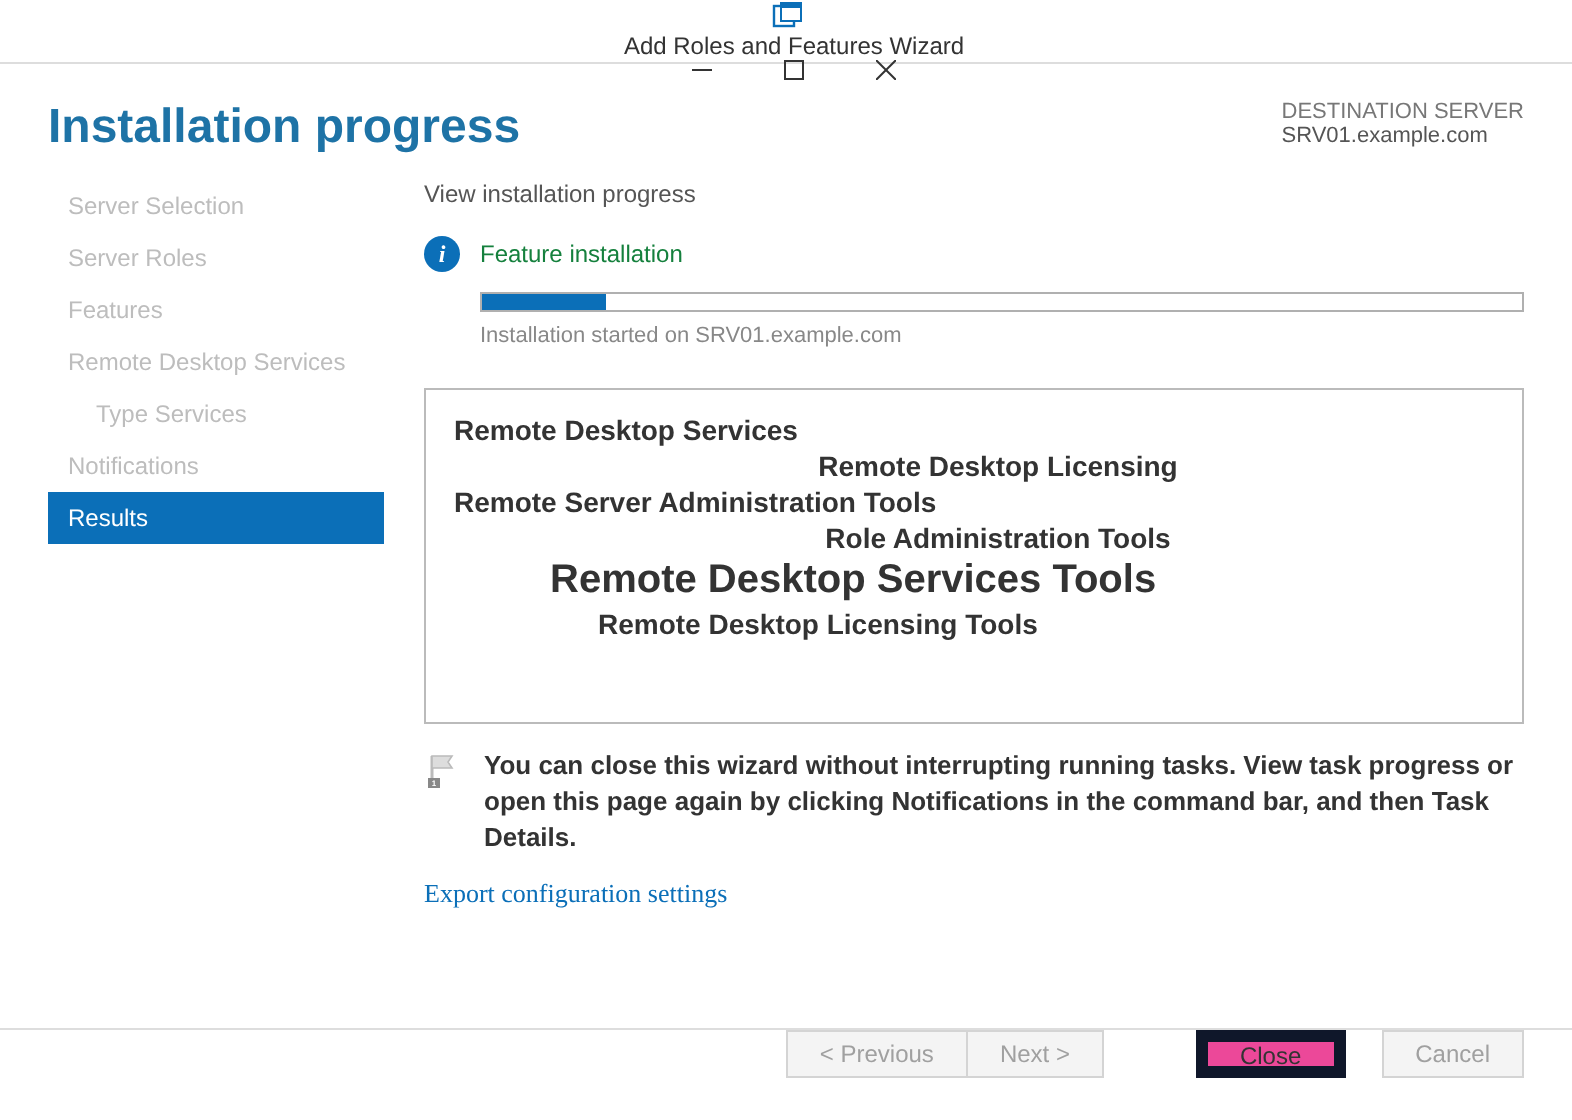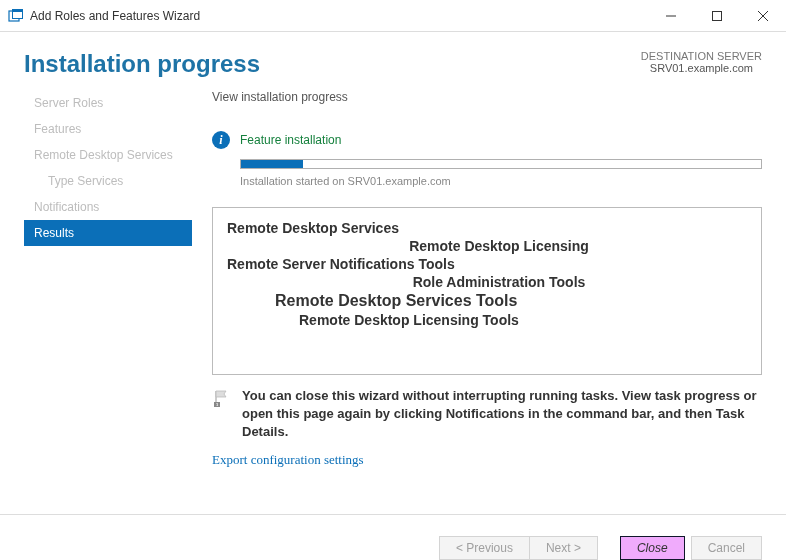--- a/index.html
+++ b/index.html
@@ -12,20 +12,21 @@
     overflow: hidden;
     color: #333;
   }
   .titlebar {
     height: 32px;
     display: flex;
     align-items: center;
     padding: 0 0 0 8px;
     border-bottom: 1px solid #ddd;
     background: #fff;
+    flex-direction: column;
   }
   .titlebar .icon {
     width: 16px; height: 16px;
     margin-right: 6px;
     position: relative;
   }
   .titlebar .title { font-size: 12px; flex: 1; }
   .winbtns { display: flex; height: 100%; }
   .winbtn {
     width: 46px; height: 100%;
@@ -36,21 +37,21 @@
   .header {
     padding: 18px 24px 8px 24px;
     display: flex; justify-content: space-between; align-items: flex-start;
   }
   .header h1 {
     margin: 0;
     font-weight: 700;
     font-size: 24px;
     color: #1e73a6;
   }
-  .dest { text-align: center; font-size: 11px; color: #555; }
+  .dest { text-align: left; font-size: 11px; color: #555; }
   .dest .lbl { color: #777; }
 
   .body {
     display: flex;
     padding: 0 24px;
     height: 428px;
   }
   .sidebar {
     width: 168px;
     flex-shrink: 0;
@@ -67,21 +68,21 @@
     color: #fff;
   }
 
   .content {
     flex: 1;
     padding: 4px 0 0 20px;
     font-size: 13px;
     color: #333;
     display: flex; flex-direction: column;
   }
-  .viewlabel { font-size: 12px; color: #555; margin-bottom: 27px; }
+  .viewlabel { font-size: 12px; color: #555; margin-bottom: 14px; }
 
   .statusrow { display: flex; align-items: center; margin-bottom: 6px; }
   .info-icon {
     width: 18px; height: 18px; border-radius: 50%;
     background: #0b6fb8; color: #fff;
     display: flex; align-items: center; justify-content: center;
     font-style: italic; font-family: Georgia, serif;
     font-size: 12px; font-weight: bold;
     margin-right: 10px;
   }
@@ -105,21 +106,21 @@
   }
 
   .treebox {
     border: 1px solid #bbb;
     padding: 10px 14px;
     margin-bottom: 12px;
     height: 168px;
   }
   .treebox .t0 { font-weight: 600; font-size: 14px; margin: 2px 0; }
   .treebox .t1 { font-weight: 600; font-size: 14px; margin: 2px 0 2px 24px; text-align: center; }
-  .treebox .t2 { font-weight: 600; font-size: 16px; margin: 2px 0 2px 48px; }
+  .treebox .t2 { font-weight: 600; font-size: 20px; margin: 2px 0 2px 48px; }
   .treebox .t3 { font-weight: 600; font-size: 14px; margin: 2px 0 2px 72px; }
 
   .hint {
     display: flex; align-items: flex-start;
     font-size: 13px; color: #333;
     margin-bottom: 10px;
     font-weight: bold;
   }
   .hint .flag-icon {
     width: 20px; height: 20px; margin-right: 10px; margin-top: 2px;
@@ -127,43 +128,42 @@
   }
   .hint .text { flex: 1; line-height: 1.4; }
 
   .linkline a {
     color: #0b6fb8; text-decoration: none; font-size: 13px; font-family: Liberation Serif, serif;
   }
 
   .footer {
     border-top: 1px solid #ddd;
     height: 46px;
-    display: flex; align-items: flex-end; justify-content: flex-end;
+    display: flex; align-items: flex-start; justify-content: flex-end;
     padding: 0 24px;
-    gap: 6px;
+    gap: 18px;
   }
   .footer .btngroup { display: flex; }
   button.btn {
     font-family: inherit;
     font-size: 12px;
     height: 24px;
     padding: 0 16px;
     border: 1px solid #adadad;
     background: #e1e1e1;
     color: #333;
   }
   button.btn[disabled] {
     border-color: #d4d4d4;
     color: #a0a0a0;
     background: #f4f4f4;
   }
   button.btn.primary {
-    border: 1px solid #0f172a;
-    background: #f0abfc;
-    font-style: italic;
+    border: 6px solid #0f172a;
+    background: #ec4899;
   }
   .btngroup button.btn:first-child { border-right: none; }
   .gap { width: 10px; }
 </style>
 </head>
 <body>
 
 <div class="titlebar">
   <span class="icon">
     <svg viewBox="0 0 16 16" width="16" height="16">
@@ -198,20 +198,21 @@
   <h1>Installation progress</h1>
   <div class="dest">
     <div class="lbl">DESTINATION SERVER</div>
     <div>SRV01.example.com</div>
   </div>
 </div>
 
 <div class="body">
 
   <div class="sidebar">
+    <div class="step">Server Selection</div>
     <div class="step">Server Roles</div>
     <div class="step">Features</div>
     <div class="step">Remote Desktop Services</div>
     <div class="step sub">Type Services</div>
     <div class="step">Notifications</div>
     <div class="step active">Results</div>
   </div>
 
   <div class="content">
     <div class="viewlabel">View installation progress</div>
@@ -222,21 +223,21 @@
     </div>
 
     <div class="progressbar">
       <div class="fill" style="width:12%"></div>
     </div>
     <div class="substatus">Installation started on SRV01.example.com</div>
 
     <div class="treebox">
       <div class="t0">Remote Desktop Services</div>
       <div class="t1">Remote Desktop Licensing</div>
-      <div class="t0">Remote Server Notifications Tools</div>
+      <div class="t0">Remote Server Administration Tools</div>
       <div class="t1">Role Administration Tools</div>
       <div class="t2">Remote Desktop Services Tools</div>
       <div class="t3">Remote Desktop Licensing Tools</div>
     </div>
 
     <div class="hint">
       <span class="flag-icon">
         <svg viewBox="0 0 20 20" width="20" height="20">
           <path d="M4 2 v16" stroke="#bbb" stroke-width="1.5" fill="none"></path>
           <path d="M4 2 h10 l-2 3 l2 3 h-10 z" fill="#ddd" stroke="#bbb" stroke-width="0.8"></path>

